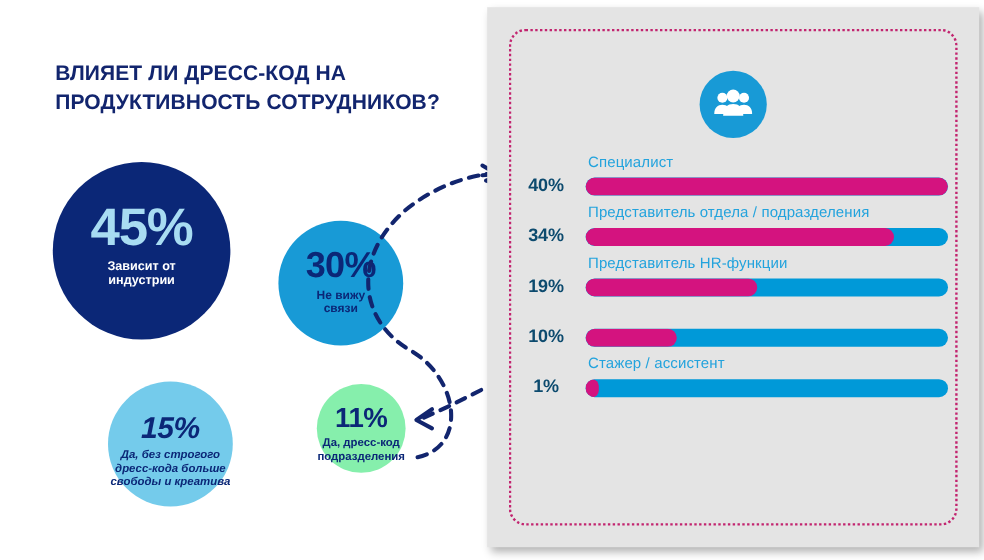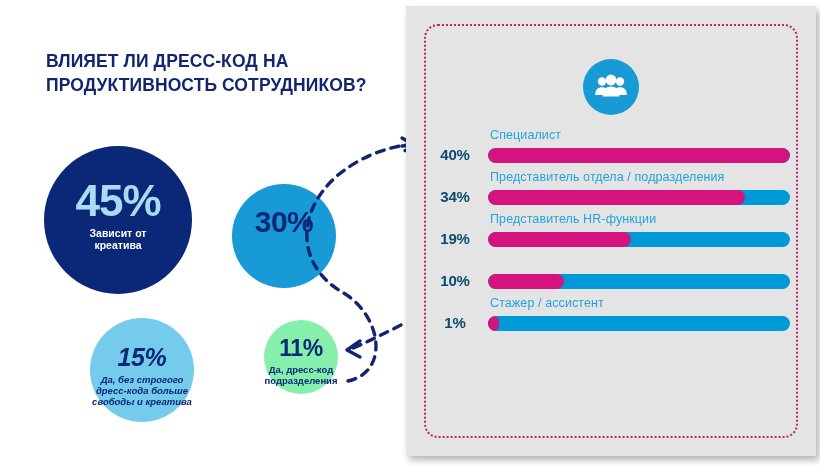--- a/index.html
+++ b/index.html
@@ -71,21 +71,21 @@
   .bubble-cap {
     display: block;
     font-weight: bold;
     line-height: 1.15;
     white-space: pre-line;
   }
 
   
   #bubble-45 {
     left: 44px;
-    top: 146px;
+    top: 135px;
     width: 148px;
     height: 148px;
     background: #0b2777;
   }
   #bubble-45 .bubble-inner { top: 34px; }
   #bubble-45 .bubble-pct {
     font-size: 44px;
     color: #a8dcf2;
     letter-spacing: -1px;
   }
@@ -261,27 +261,29 @@
 <div id="stage">
 
   <div id="left-panel">
 
     <div id="headline">ВЛИЯЕТ ЛИ ДРЕСС-КОД НА ПРОДУКТИВНОСТЬ СОТРУДНИКОВ?</div>
 
     <div class="bubble" id="bubble-45">
       <div class="bubble-inner">
         <span class="bubble-pct">45%</span>
         <span class="bubble-cap">Зависит от
-креатива</span>
+индустрии</span>
       </div>
     </div>
 
     <div class="bubble" id="bubble-30">
       <div class="bubble-inner">
         <span class="bubble-pct">30%</span>
+        <span class="bubble-cap">Не вижу
+связи</span>
       </div>
     </div>
 
     <div class="bubble" id="bubble-15">
       <div class="bubble-inner">
         <span class="bubble-pct">15%</span>
         <span class="bubble-cap">Да, без строгого
 дресс-кода больше
 свободы и креатива</span>
       </div>

